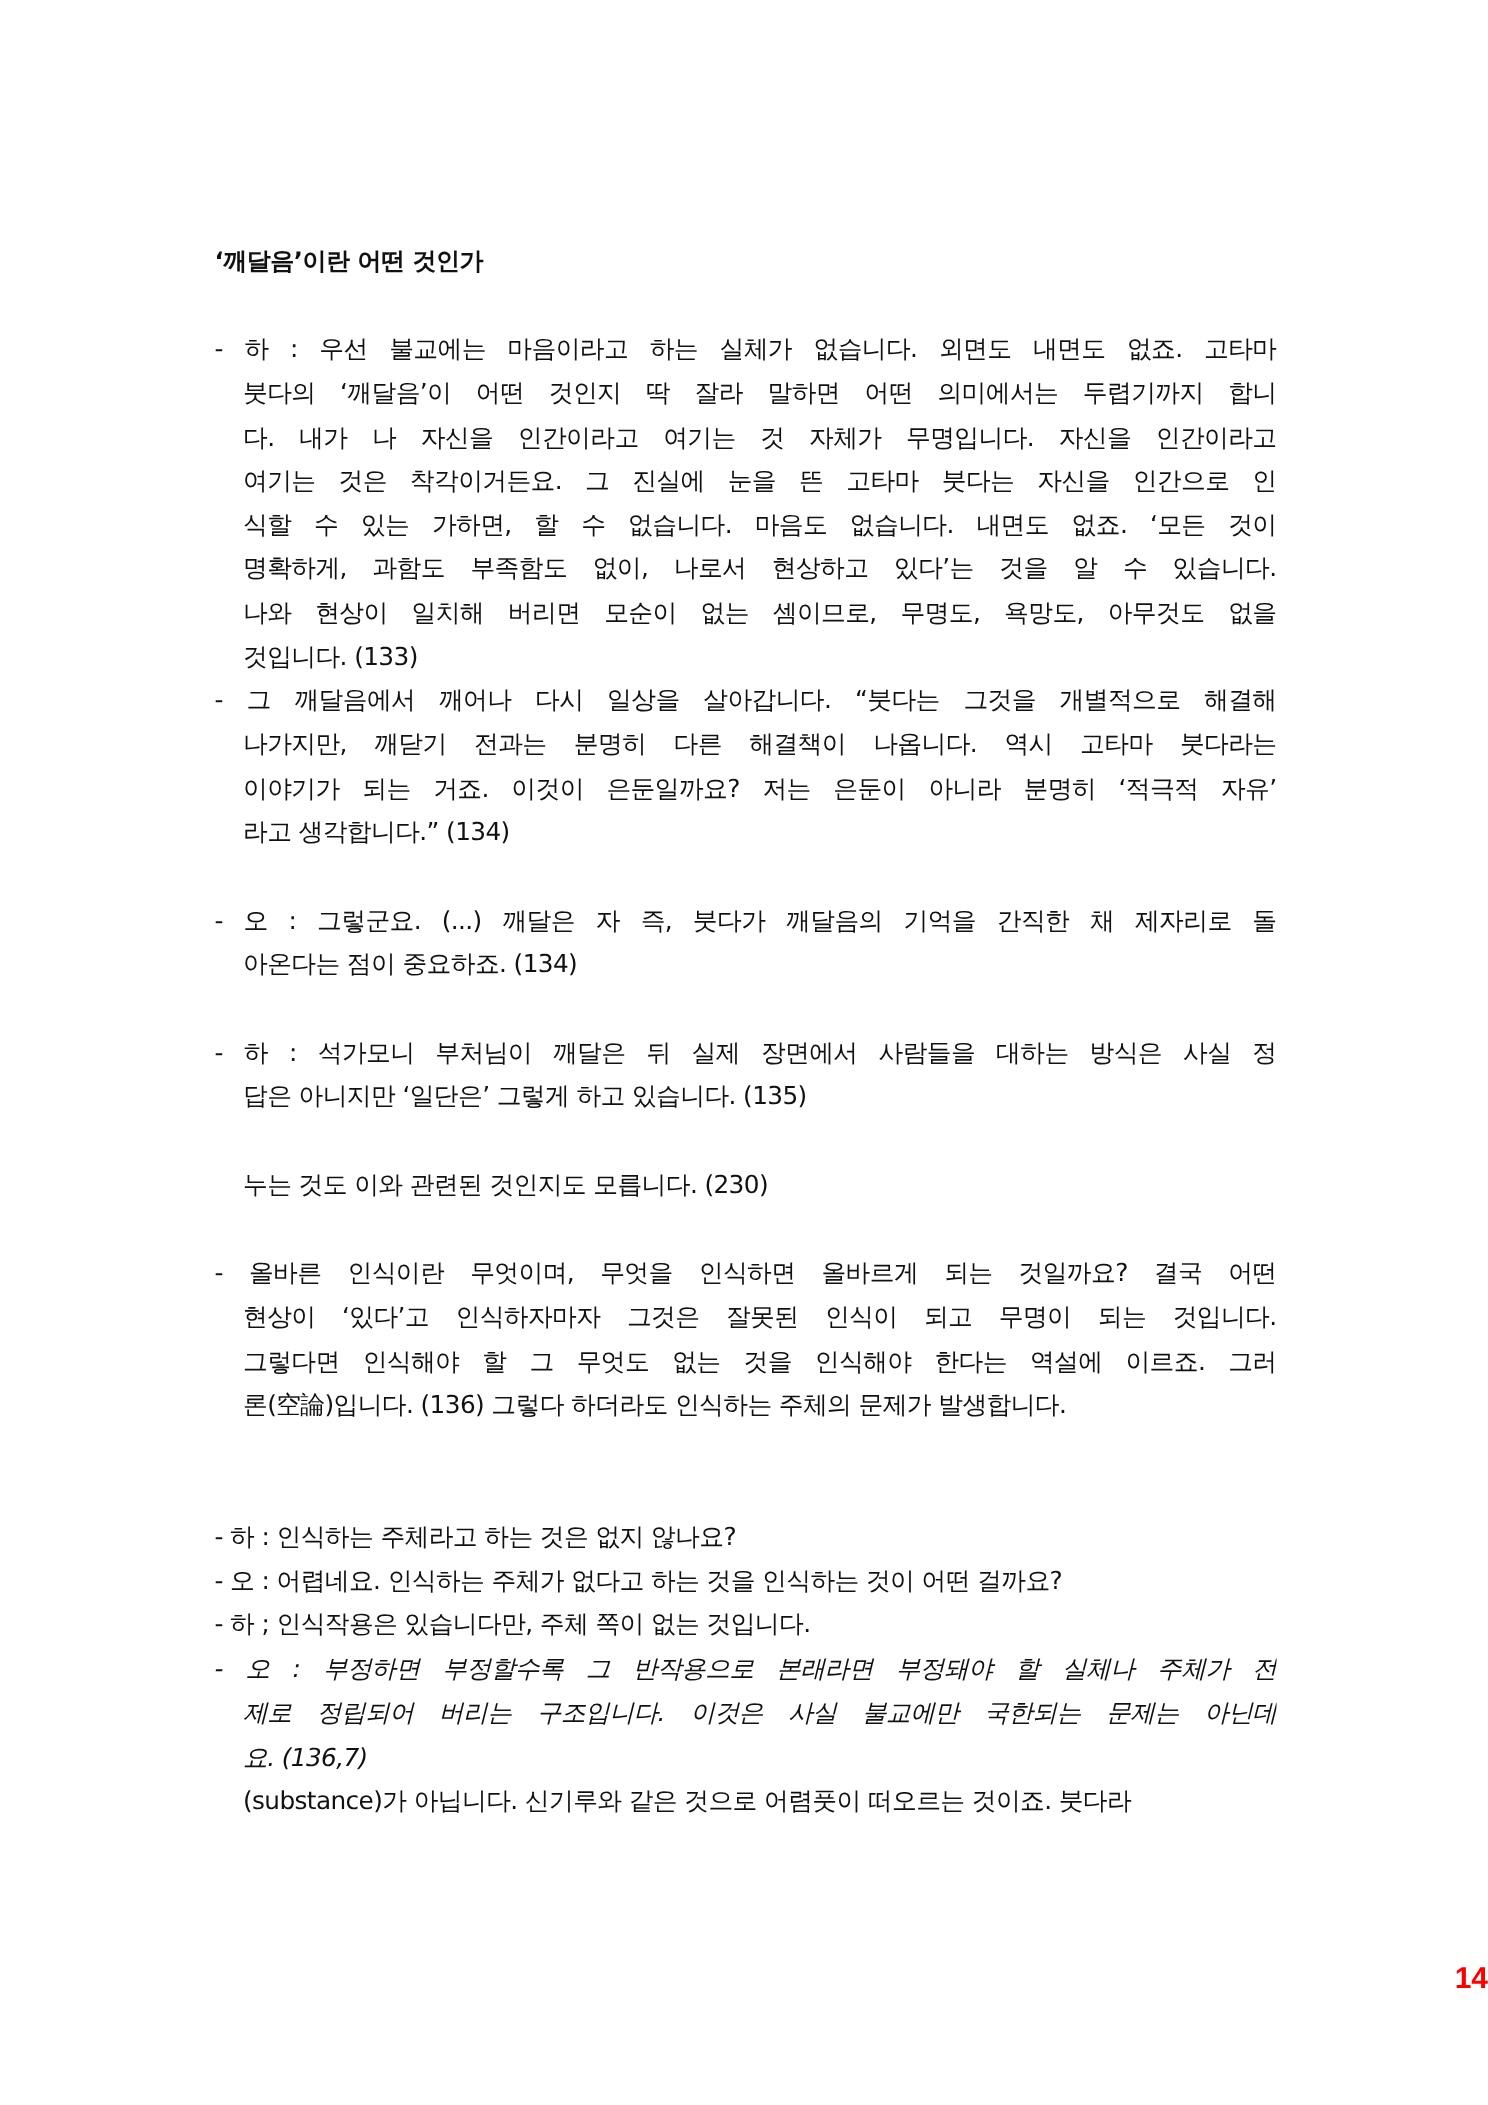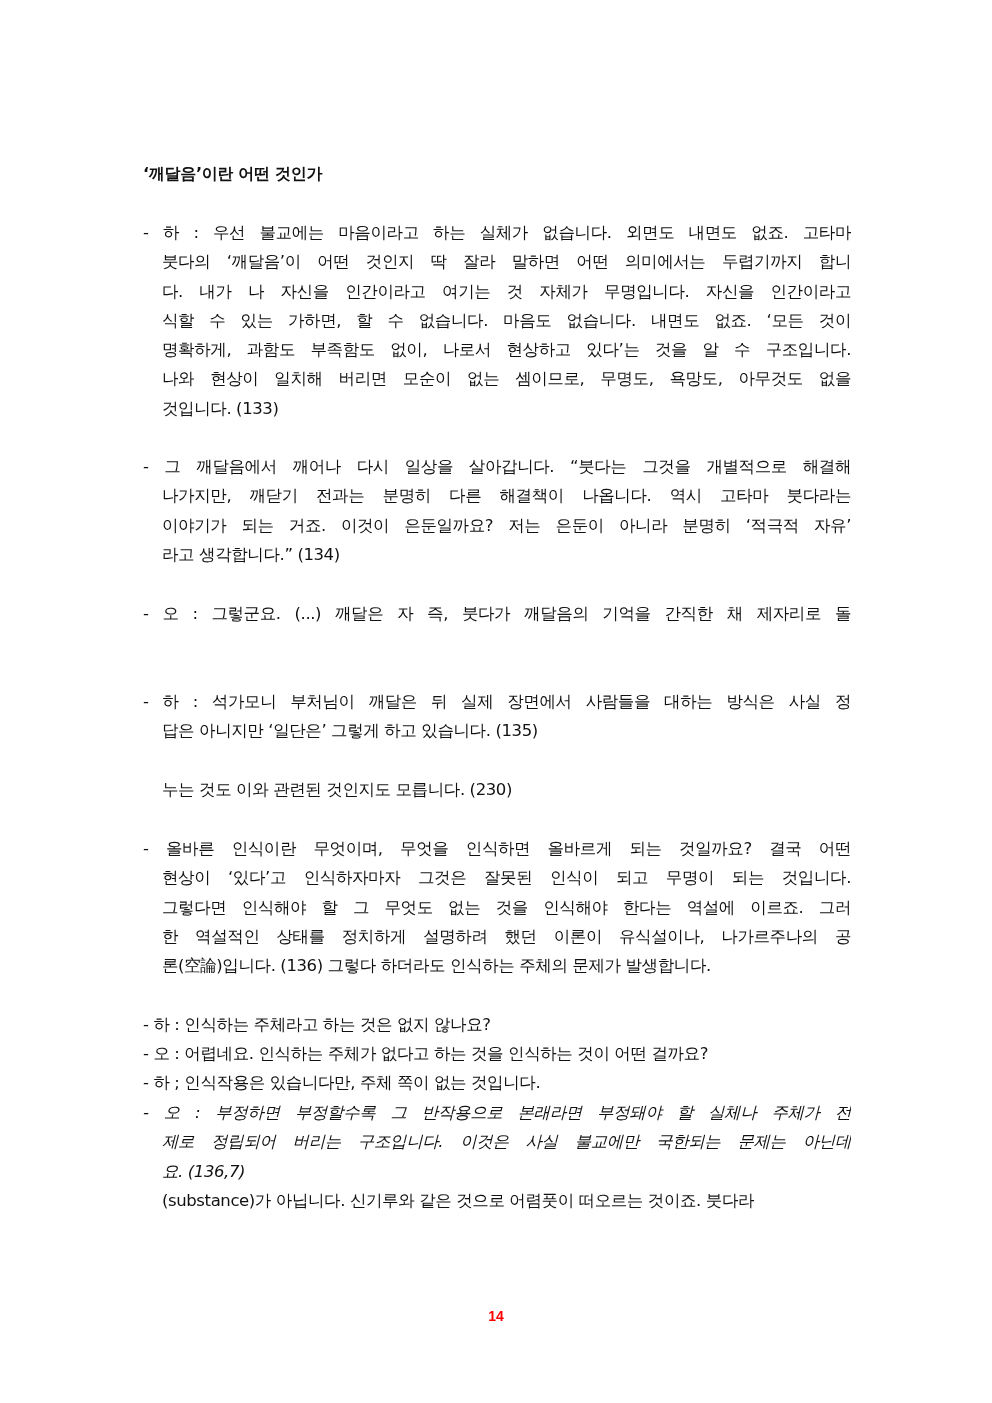--- a/index.html
+++ b/index.html
@@ -5,59 +5,60 @@
     html, body { margin: 0; padding: 0; background: #ffffff; }
     body { width: 992px; height: 1403px; position: relative; overflow: hidden;
            font-family: "DejaVu Sans", "Liberation Sans", sans-serif; color: #111; }
     .page { position: absolute; left: 0; top: 0; width: 992px; height: 1403px; }
     .title { position: absolute; left: 143px; top: 164px; font-size: 16px; font-weight: bold; letter-spacing: -0.3px; }
     .para { position: absolute; left: 143px; width: 708px; font-size: 16.5px; line-height: 29.3px; letter-spacing: -0.4px; }
     .para .ln { display: block; height: 29.3px; white-space: nowrap; text-align: justify; text-align-last: justify; overflow: hidden; }
     .para .ln.first { padding-left: 0; }
     .para .ln.cont { padding-left: 19px; }
     .para .ln.last { text-align-last: left; }
-    .pagenum { position: absolute; left: 0; width: 992px; top: 1308px; text-align: center; font-size: 14px; font-weight: bold; color: #ff0000; font-family: "Liberation Sans", sans-serif; }
+    .pagenum { position: absolute; left: 0; width: 992px; top: 1308px; text-align: right; font-size: 20px; font-weight: bold; color: #ff0000; font-family: "Liberation Sans", sans-serif; }
   </style>
 </head>
 <body>
 
 <div class="page">
   <div class="title">‘깨달음’이란 어떤 것인가</div>
 
   <div id="body-container">
       <div class="para" style="top: 218px;">
         <span class="ln first">- 하 : 우선 불교에는 마음이라고 하는 실체가 없습니다. 외면도 내면도 없죠. 고타마</span>
         <span class="ln cont">붓다의 ‘깨달음’이 어떤 것인지 딱 잘라 말하면 어떤 의미에서는 두렵기까지 합니</span>
         <span class="ln cont">다. 내가 나 자신을 인간이라고 여기는 것 자체가 무명입니다. 자신을 인간이라고</span>
+        <span class="ln cont">여기는 것은 착각이거든요. 그 진실에 눈을 뜬 고타마 붓다는 자신을 인간으로 인</span>
         <span class="ln cont">식할 수 있는 가하면, 할 수 없습니다. 마음도 없습니다. 내면도 없죠. ‘모든 것이</span>
-        <span class="ln cont">명확하게, 과함도 부족함도 없이, 나로서 현상하고 있다’는 것을 알 수 구조입니다.</span>
+        <span class="ln cont">명확하게, 과함도 부족함도 없이, 나로서 현상하고 있다’는 것을 알 수 있습니다.</span>
         <span class="ln cont">나와 현상이 일치해 버리면 모순이 없는 셈이므로, 무명도, 욕망도, 아무것도 없을</span>
         <span class="ln cont last">것입니다. (133)</span>
       </div>
       <div class="para" style="top: 452px;">
         <span class="ln first">- 그 깨달음에서 깨어나 다시 일상을 살아갑니다. “붓다는 그것을 개별적으로 해결해</span>
         <span class="ln cont">나가지만, 깨닫기 전과는 분명히 다른 해결책이 나옵니다. 역시 고타마 붓다라는</span>
         <span class="ln cont">이야기가 되는 거죠. 이것이 은둔일까요? 저는 은둔이 아니라 분명히 ‘적극적 자유’</span>
         <span class="ln cont last">라고 생각합니다.” (134)</span>
       </div>
       <div class="para" style="top: 599px;">
         <span class="ln first">- 오 : 그렇군요. (...) 깨달은 자 즉, 붓다가 깨달음의 기억을 간직한 채 제자리로 돌</span>
+        <span class="ln cont last">아온다는 점이 중요하죠. (134)</span>
       </div>
       <div class="para" style="top: 687px;">
         <span class="ln first">- 하 : 석가모니 부처님이 깨달은 뒤 실제 장면에서 사람들을 대하는 방식은 사실 정</span>
         <span class="ln cont last">답은 아니지만 ‘일단은’ 그렇게 하고 있습니다. (135)</span>
       </div>
       <div class="para" style="top: 775px;">
         <span class="ln cont last">누는 것도 이와 관련된 것인지도 모릅니다. (230)</span>
       </div>
       <div class="para" style="top: 834px;">
         <span class="ln first">- 올바른 인식이란 무엇이며, 무엇을 인식하면 올바르게 되는 것일까요? 결국 어떤</span>
         <span class="ln cont">현상이 ‘있다’고 인식하자마자 그것은 잘못된 인식이 되고 무명이 되는 것입니다.</span>
         <span class="ln cont">그렇다면 인식해야 할 그 무엇도 없는 것을 인식해야 한다는 역설에 이르죠. 그러</span>
-        <span class="ln cont">한 역설적인 상태를 정치하게 설명하려 했던 이론이 유식설이나, 나가르주나의 공</span>
         <span class="ln cont last">론(空論)입니다. (136) 그렇다 하더라도 인식하는 주체의 문제가 발생합니다.</span>
       </div>
       <div class="para" style="top: 1010px;">
         <span class="ln first last">- 하 : 인식하는 주체라고 하는 것은 없지 않나요?</span>
       </div>
       <div class="para" style="top: 1039px;">
         <span class="ln first last">- 오 : 어렵네요. 인식하는 주체가 없다고 하는 것을 인식하는 것이 어떤 걸까요?</span>
       </div>
       <div class="para" style="top: 1068px;">
         <span class="ln first last">- 하 ; 인식작용은 있습니다만, 주체 쪽이 없는 것입니다.</span>

